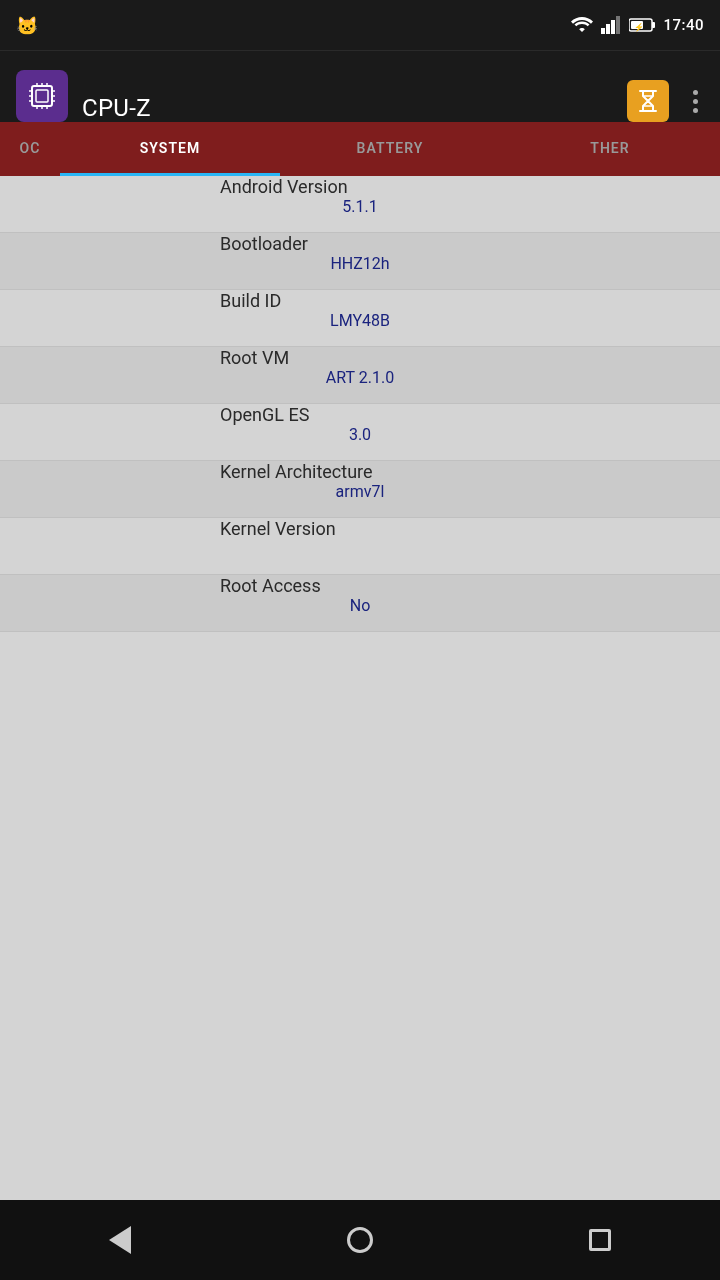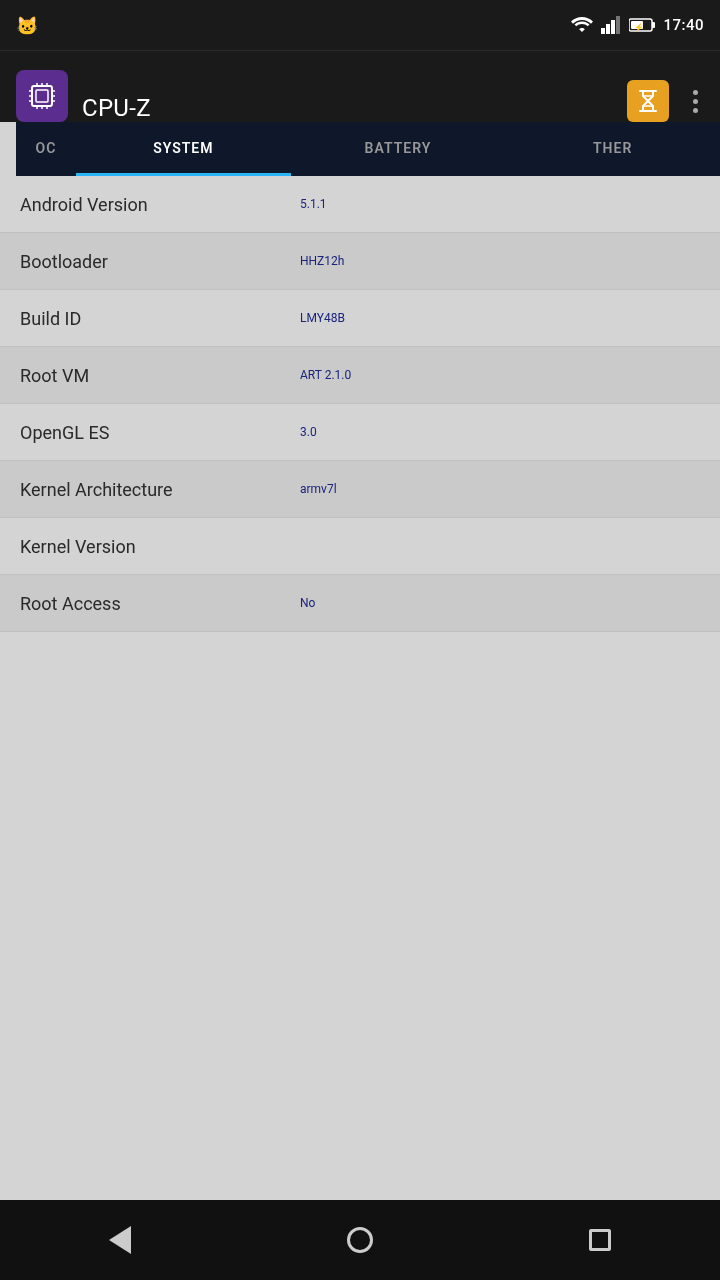--- a/index.html
+++ b/index.html
@@ -95,26 +95,25 @@
     }
     .dot {
       width: 5px;
       height: 5px;
       background: #aaa;
       border-radius: 50%;
     }
 
     
     .tab-bar {
-      background: #0f172a;
+      background: #7f1d1d;
       height: 54px;
       display: flex;
       flex-shrink: 0;
       overflow: hidden;
-      margin-left: 16px;
     }
     .tab {
       flex: 1;
       display: flex;
       align-items: center;
       justify-content: center;
       color: #999;
       font-size: 14px;
       font-weight: 600;
       letter-spacing: 1px;
@@ -142,34 +141,35 @@
     .data-table {
       width: 100%;
     }
     .data-row {
       display: flex;
       align-items: center;
       padding: 0 20px;
       min-height: 57px;
       border-bottom: 1px solid #c0c0c0;
       background: #d4d4d4;
+      flex-direction: column;
     }
     .data-row:nth-child(even) {
       background: #cacaca;
     }
     .data-label {
       color: #2a2a2a;
       font-size: 18px;
       font-weight: 400;
       width: 280px;
       flex-shrink: 0;
     }
     .data-value {
       color: #1a237e;
-      font-size: 12px;
+      font-size: 16px;
       font-weight: 400;
     }
 
     
     .nav-bar {
       background: #111;
       height: 80px;
       display: flex;
       align-items: center;
       justify-content: space-around;

